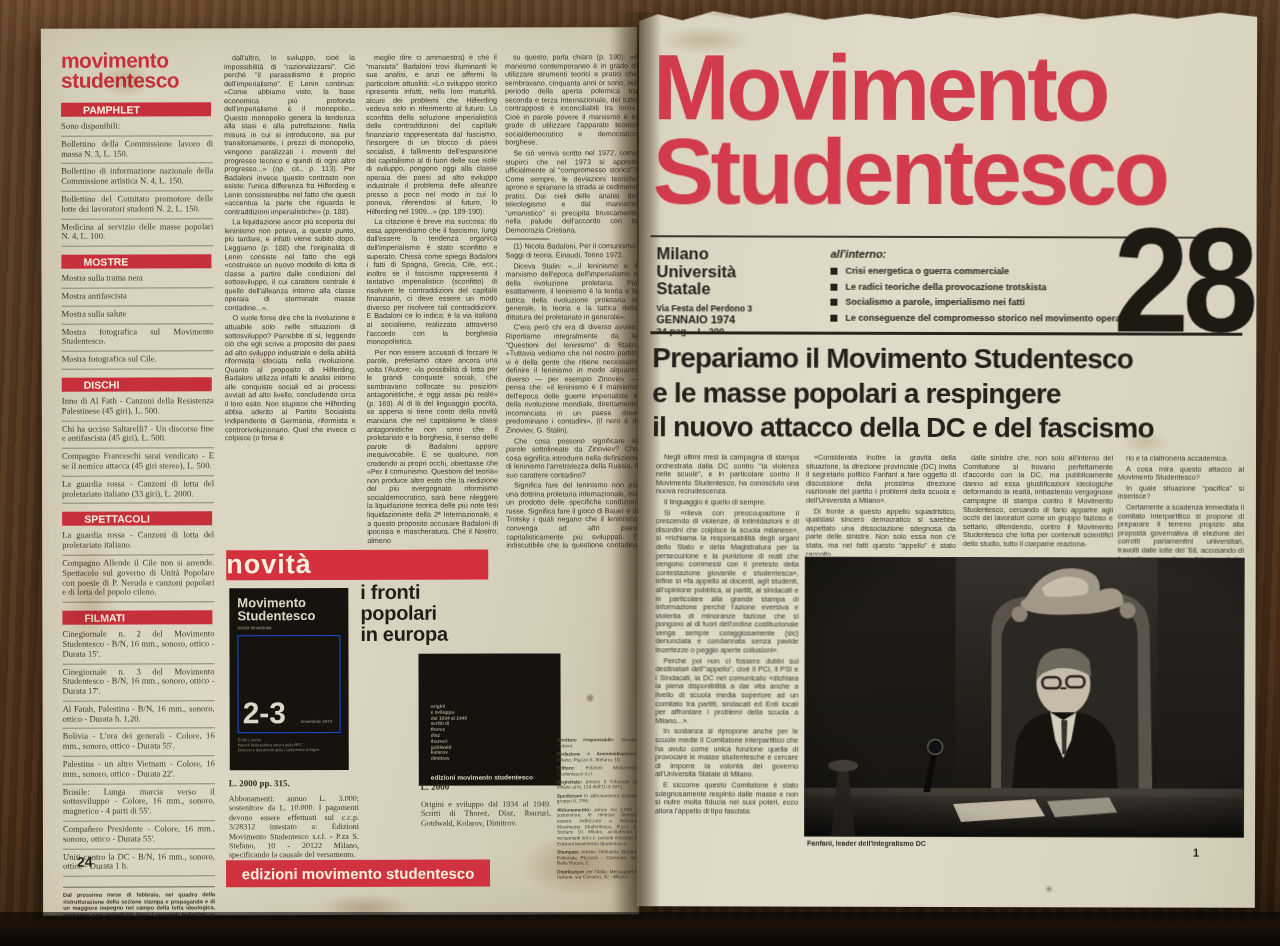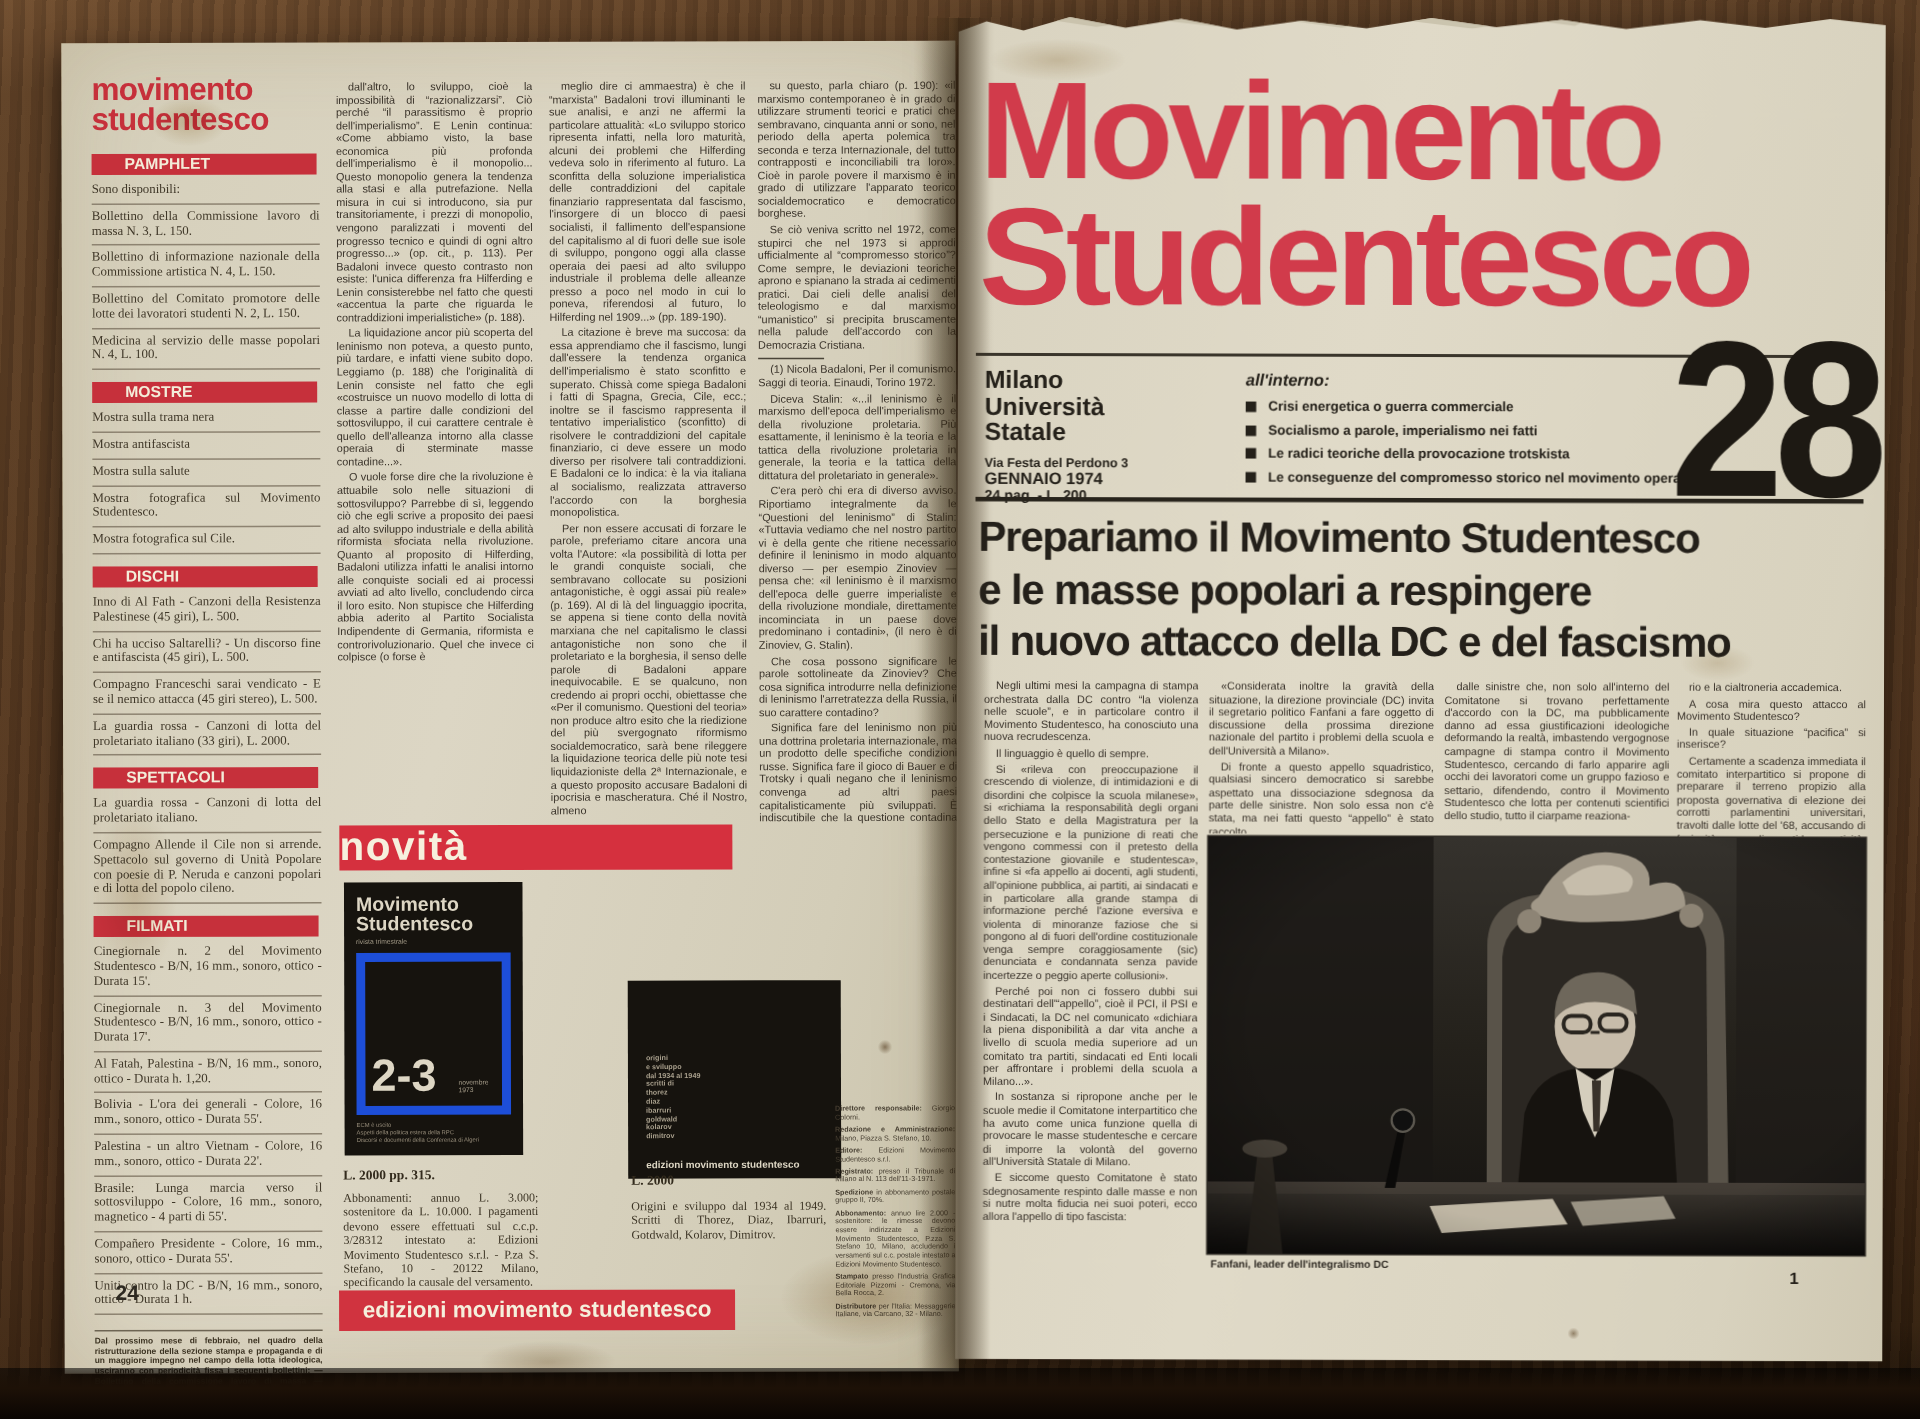--- a/index.html
+++ b/index.html
@@ -39,21 +39,21 @@
   .lcol p,.rcol p{margin:0 0 2px;text-indent:8px;}
   .c1{left:183px}.c2{left:325px}.c3{left:464px;width:132px}
   .fn-rule{width:44px;border-top:1px solid #4a4438;margin:4px 0 3px;}
   .fn{font-size:7.25px;line-height:8.55px;margin:0 0 2px;text-align:justify;}
 
   .novita-banner{position:absolute;left:184px;top:522px;width:262px;height:30px;background:#d5303e;color:#f6f0dd;
     font-weight:700;font-size:27px;line-height:29px;text-align:left;letter-spacing:1px;}
   .book1{position:absolute;left:187px;top:560px;width:119px;height:182px;background:#16130e;color:#cfc8b6;padding:8px 8px;box-sizing:border-box;}
   .book1-title{font-weight:700;font-size:13px;line-height:13px;color:#ddd6c4;white-space:pre-line;}
   .book1-sub{font-size:4.5px;margin-top:3px;color:#a59c89;}
-  .book1-frame{border:6px solid #1d4ed8;height:96px;margin-top:5px;position:relative;}
+  .book1-frame{border:1px solid #1d4ed8;height:96px;margin-top:5px;position:relative;text-align:right;}
   .book1-num{position:absolute;left:4px;bottom:2px;font-weight:700;font-size:30px;color:#ddd6c4;}
   .book1-date{position:absolute;left:62px;bottom:8px;font-size:4.5px;color:#a59c89;}
   .book1-lines p{font-size:3.9px;line-height:5.2px;margin:0;color:#998f7c;}
   .book1-lines{margin-top:4px;}
   .fronti-title{position:absolute;left:318px;top:554px;width:132px;font-weight:700;font-size:20px;line-height:21px;color:#211d16;letter-spacing:-.3px;white-space:pre-line;}
   .book2{position:absolute;left:376px;top:626px;width:142px;height:132px;background:#16130e;color:#b7afa0;}
   .book2-lines{position:absolute;left:12px;bottom:24px;}
   .book2-lines p{font-size:4.8px;line-height:5.8px;margin:0;font-weight:700;color:#a89f8c;}
   .book2-imprint{position:absolute;left:12px;bottom:5px;font-weight:700;font-size:6.6px;color:#ded7c4;}
   .price{position:absolute;font-family:"Liberation Serif",serif;font-weight:700;font-size:9px;color:#332b1d;}
@@ -191,20 +191,23 @@
         <div class="book1-num">2-3</div>
         <div class="book1-date">novembre 1973</div>
       </div>
       <div class="book1-lines">
           <p>ECM è uscito</p>
           <p>Aspetti della politica estera della RPC</p>
           <p>Discorsi e documenti della Conferenza di Algeri</p>
         </div>
     </div>
 
+    <div class="fronti-title">i fronti
+popolari
+in europa</div>
 
     <div class="book2">
       <div class="book2-lines">
           <p>origini</p>
           <p>e sviluppo</p>
           <p>dal 1934 al 1949</p>
           <p>scritti di</p>
           <p>thorez</p>
           <p>diaz</p>
           <p>ibarruri</p>
@@ -250,22 +253,22 @@
     <div class="mi-addr">
       <div>Via Festa del Perdono 3</div>
       <div class="mi-date">GENNAIO 1974</div>
       <div class="mi-price">24 pag. - L. 200</div>
     </div>
 
     <div class="mi-toc">
       <div class="toc-label">all'interno:</div>
       <div class="toc-items">
             <p>Crisi energetica o guerra commerciale</p>
+            <p>Le radici teoriche della provocazione trotskista</p>
             <p>Socialismo a parole, imperialismo nei fatti</p>
-            <p>Le radici teoriche della provocazione trotskista</p>
             <p>Le conseguenze del compromesso storico nel movimento operaio</p>
           </div>
     </div>
 
     <div class="issue-num">28</div>
     <div class="rule2"></div>
 
     <div class="headline">Prepariamo il Movimento Studentesco
 e le masse popolari a respingere
 il nuovo attacco della DC e del fascismo</div>

